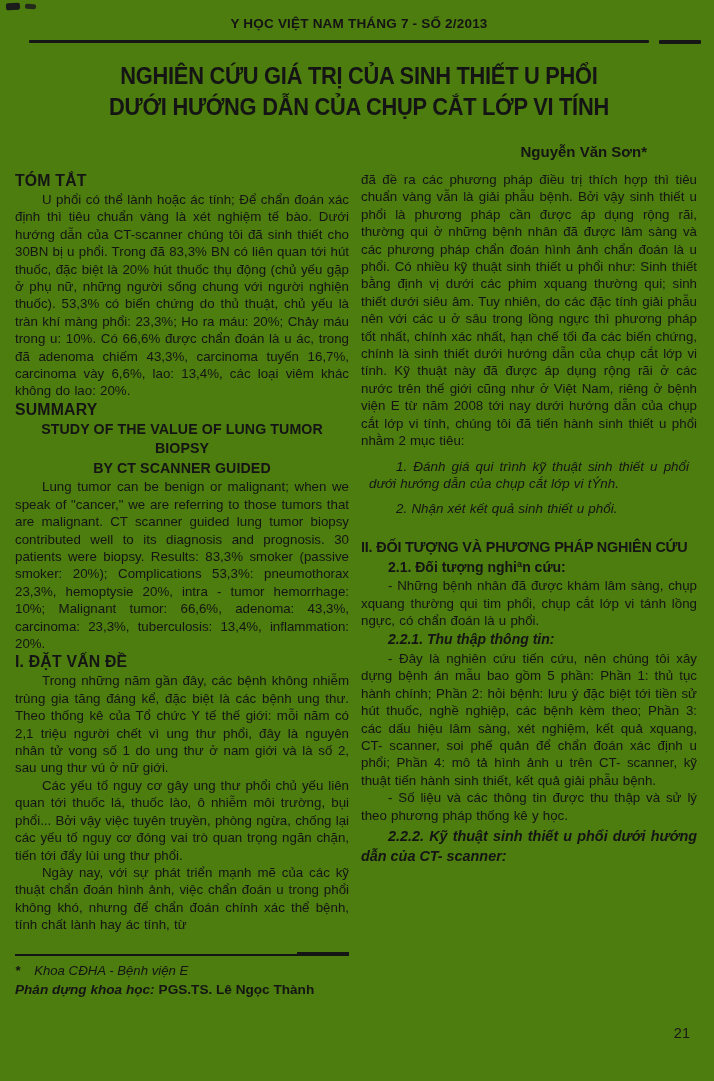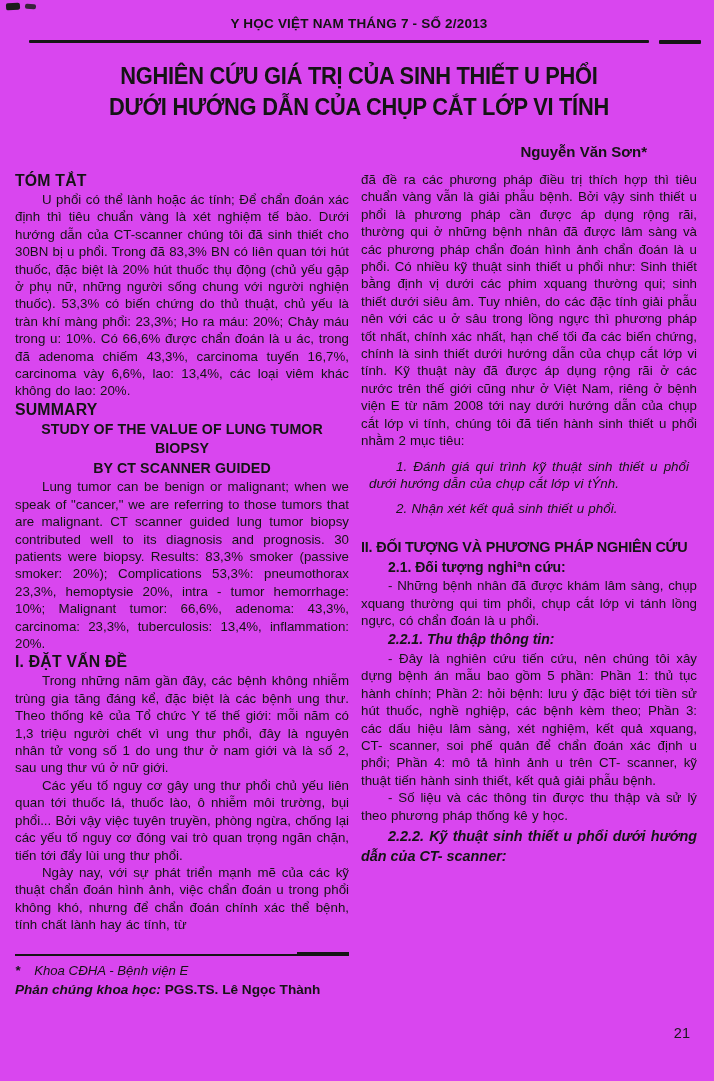--- a/index.html
+++ b/index.html
@@ -1,20 +1,20 @@
 <!DOCTYPE html>
 <html><head>
 <meta charset="utf-8">
 <style>
   html,body{margin:0;padding:0;background:#e8e8e4;}
   .page{
     position:relative;
     width:714px;height:1081px;
     margin:0 auto;
-    background:#d946ef;
+    background:#4d7c0f;
     color:#141414;
     font-family:"Liberation Sans", sans-serif;
     box-sizing:border-box;
     padding:12px 11px 0 15px;
     overflow:hidden;
   }
   
   .smudge{position:absolute;background:#1c1c1c;border-radius:2px;}
   .smudge.a{left:6px;top:3px;width:14px;height:7px;transform:rotate(-4deg);}
   .smudge.b{left:25px;top:4px;width:11px;height:5px;transform:rotate(3deg);opacity:.85;}
@@ -108,31 +108,31 @@
     <div class="col left">
       <h2 class="h-major">TÓM TẮT</h2>
       <p class="body ind">U phổi có thể lành hoặc ác tính; Để chẩn đoán xác định thì tiêu chuẩn vàng là xét nghiệm tế bào. Dưới hướng dẫn của CT-scanner chúng tôi đã sinh thiết cho 30BN bị u phổi. Trong đã 83,3% BN có liên quan tới hút thuốc, đặc biệt là 20% hút thuốc thụ động (chủ yếu gặp ở phụ nữ, những người sống chung với người nghiện thuốc). 53,3% có biến chứng do thủ thuật, chủ yếu là tràn khí màng phổi: 23,3%;  Ho ra máu: 20%; Chảy máu trong u: 10%. Có 66,6% được chẩn đoán là u ác, trong đã adenoma chiếm 43,3%, carcinoma tuyến 16,7%, carcinoma vày 6,6%, lao: 13,4%, các loại viêm khác không do lao: 20%.</p>
 
       <h2 class="h-major mt-sum">SUMMARY</h2>
       <div class="subtitle">STUDY OF THE VALUE OF LUNG TUMOR BIOPSY</div>
       <div class="subtitle">BY CT SCANNER GUIDED</div>
       <p class="body ind">Lung tumor can be benign or malignant; when we speak of "cancer," we are referring to those tumors that are malignant. CT scanner guided lung tumor biopsy contributed well to its diagnosis and prognosis. 30 patients were biopsy. Results: 83,3% smoker (passive smoker: 20%); Complications 53,3%: pneumothorax 23,3%, hemoptysie 20%, intra - tumor hemorrhage: 10%; Malignant tumor: 66,6%, adenoma: 43,3%, carcinoma: 23,3%, tuberculosis: 13,4%, inflammation: 20%.</p>
 
       <h2 class="h-major mt-s1">I. ĐẶT VẤN ĐỀ</h2>
-      <p class="body ind">Trong những năm gần đây, các bệnh không nhiễm trùng gia tăng đáng kể, đặc biệt là các bệnh ung thư. Theo thống kê của Tổ chức Y tế thế giới: mỗi năm có 1,3 triệu người chết vì ung thư phổi, đây là nguyên nhân tử vong số 1 do ung thư ở nam giới và là số 2, sau ung thư vú ở nữ giới.</p>
+      <p class="body ind">Trong những năm gần đây, các bệnh không nhiễm trùng gia tăng đáng kể, đặc biệt là các bệnh ung thư. Theo thống kê của Tổ chức Y tế thế giới: mỗi năm có 2,1 triệu người chết vì ung thư phổi, đây là nguyên nhân tử vong số 1 do ung thư ở nam giới và là số 2, sau ung thư vú ở nữ giới.</p>
       <p class="body ind">Các yếu tố nguy cơ gây ung thư phổi chủ yếu liên quan tới thuốc lá, thuốc lào, ô nhiễm môi trường, bụi phổi... Bởi vậy việc tuyên truyền, phòng ngừa, chống lại các yếu tố nguy cơ đóng vai trò quan trọng ngăn chặn, tiến tới đẩy lùi ung thư phổi.</p>
       <p class="body ind">Ngày nay, với sự phát triển mạnh mẽ của các kỹ thuật chẩn đoán hình ảnh, việc chẩn đoán u trong phổi không khó, nhưng để chẩn đoán chính xác thể bệnh, tính chất lành hay ác tính, từ</p>
 
       <div class="footnote">
         <div class="fn-rule"></div>
         <div class="fn-line1">
           <span class="fn-star">*</span><span>Khoa CĐHA - Bệnh viện E</span>
         </div>
         <div class="fn-line2">
-          <span class="fn-label">Phản chúng khoa học:</span><span class="fn-value">PGS.TS. Lê Ngọc Thành</span>
+          <span class="fn-label">Phản dựng khoa học:</span><span class="fn-value">PGS.TS. Lê Ngọc Thành</span>
         </div>
       </div>
     </div>
 
     <div class="col right">
       <p class="body">đã đề ra các phương pháp điều trị thích hợp thì tiêu chuẩn vàng vẫn là giải phẫu bệnh. Bởi vậy sinh thiết u phổi là phương pháp cần được áp dụng rộng rãi, thường qui ở những bệnh nhân đã được lâm sàng và các phương pháp chẩn đoán hình ảnh chẩn đoán là u phổi. Có nhiều kỹ thuật sinh thiết u phổi như: Sinh thiết bằng định vị dưới các phim xquang thường qui; sinh thiết dưới siêu âm. Tuy nhiên, do các đặc tính giải phẫu nên với các u ở sâu trong lồng ngực thì phương pháp tốt nhất, chính xác nhất, hạn chế tối đa các biến chứng, chính là sinh thiết dưới hướng dẫn của chụp cắt lớp vi tính. Kỹ thuật này đã được áp dụng rộng rãi ở các nước trên thế giới cũng như ở Việt Nam, riêng ở bệnh viện E từ năm 2008 tới nay dưới hướng dẫn của chụp cắt lớp vi tính, chúng tôi đã tiến hành sinh thiết u phổi nhằm 2 mục tiêu:</p>
       <p class="obj">1. Đánh giá qui trình kỹ thuật sinh thiết u phổi dưới hướng dẫn của chụp cắt lớp vi tÝnh.</p>
       <p class="obj">2. Nhận xét kết quả sinh thiết u phổi.</p>
 
       <h2 class="h-sec2">II. ĐỐI TƯỢNG VÀ PHƯƠNG PHÁP NGHIÊN CỨU</h2>

